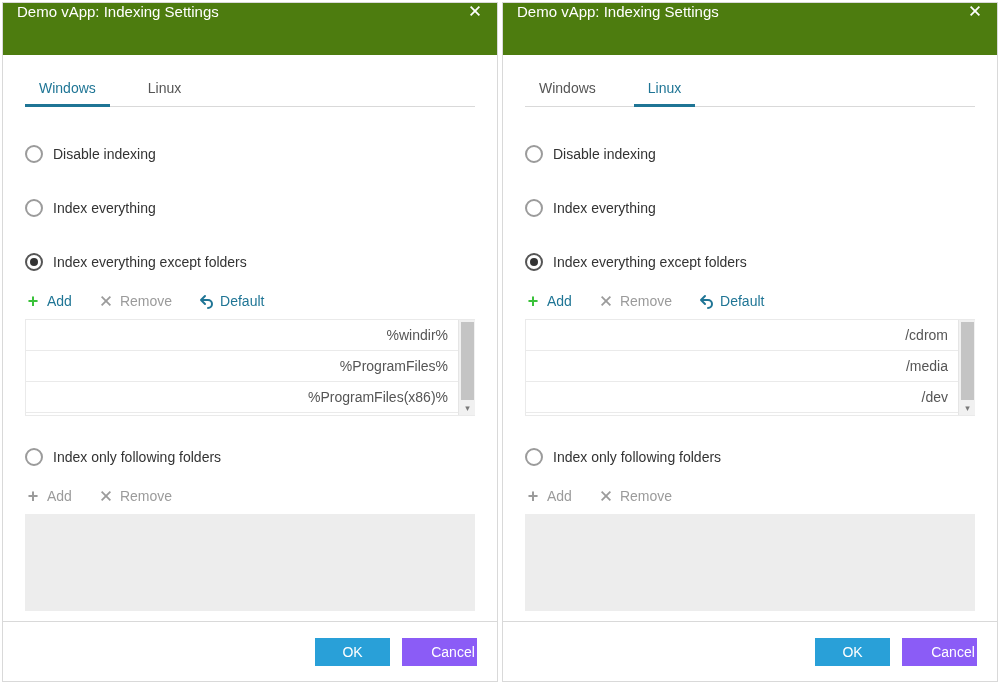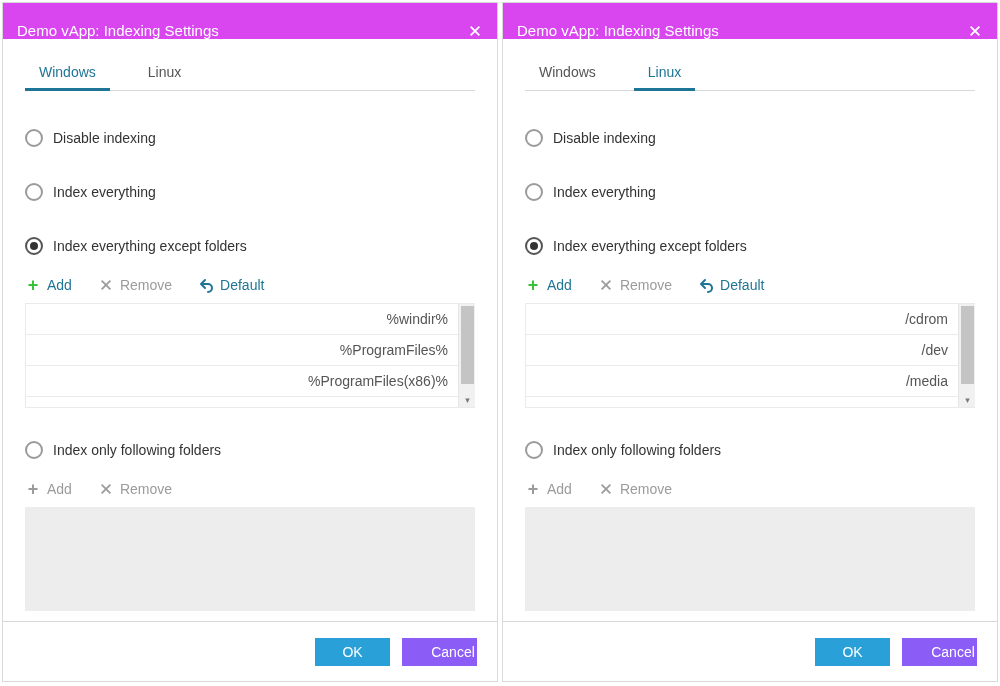--- a/index.html
+++ b/index.html
@@ -19,25 +19,25 @@
   }
   .dialog {
     width: 496px;
     height: 680px;
     border: 1px solid #d9d9d9;
     display: flex;
     flex-direction: column;
     background: #fff;
   }
   .titlebar {
-    height: 36px;
-    background: #d946ef;
+    height: 52px;
+    background: #4d7c0f;
     color: #fff;
     display: flex;
-    align-items: flex-end;
+    align-items: flex-start;
     padding: 0 14px;
     font-size: 15px;
   }
   .titlebar .title { flex: 1; }
   .titlebar .close {
     width: 16px; height: 16px;
     display: flex; align-items: center; justify-content: center;
     cursor: pointer;
   }
   .titlebar .close svg { stroke: #fff; }
@@ -328,22 +328,22 @@
                 <path d="M3 7 L7 3 M3 7 L7 11 M3 7 H10 A4 4 0 0 1 10 15" stroke-width="2" stroke-linecap="round" stroke-linejoin="round"></path>
               </svg>
             </span>
           <span>Default</span>
         </div>
       </div>
 
       <div class="listbox">
         <div class="list-scroll">
             <div class="list-item">/cdrom</div>
+            <div class="list-item">/media</div>
             <div class="list-item">/dev</div>
-            <div class="list-item">/media</div>
           </div>
         <div class="scrollbar">
           <div class="thumb"></div>
           <div class="arrow down">▾</div>
         </div>
       </div>
 
       <div class="spacer-sm"></div>
 
       <div class="radio-row">

